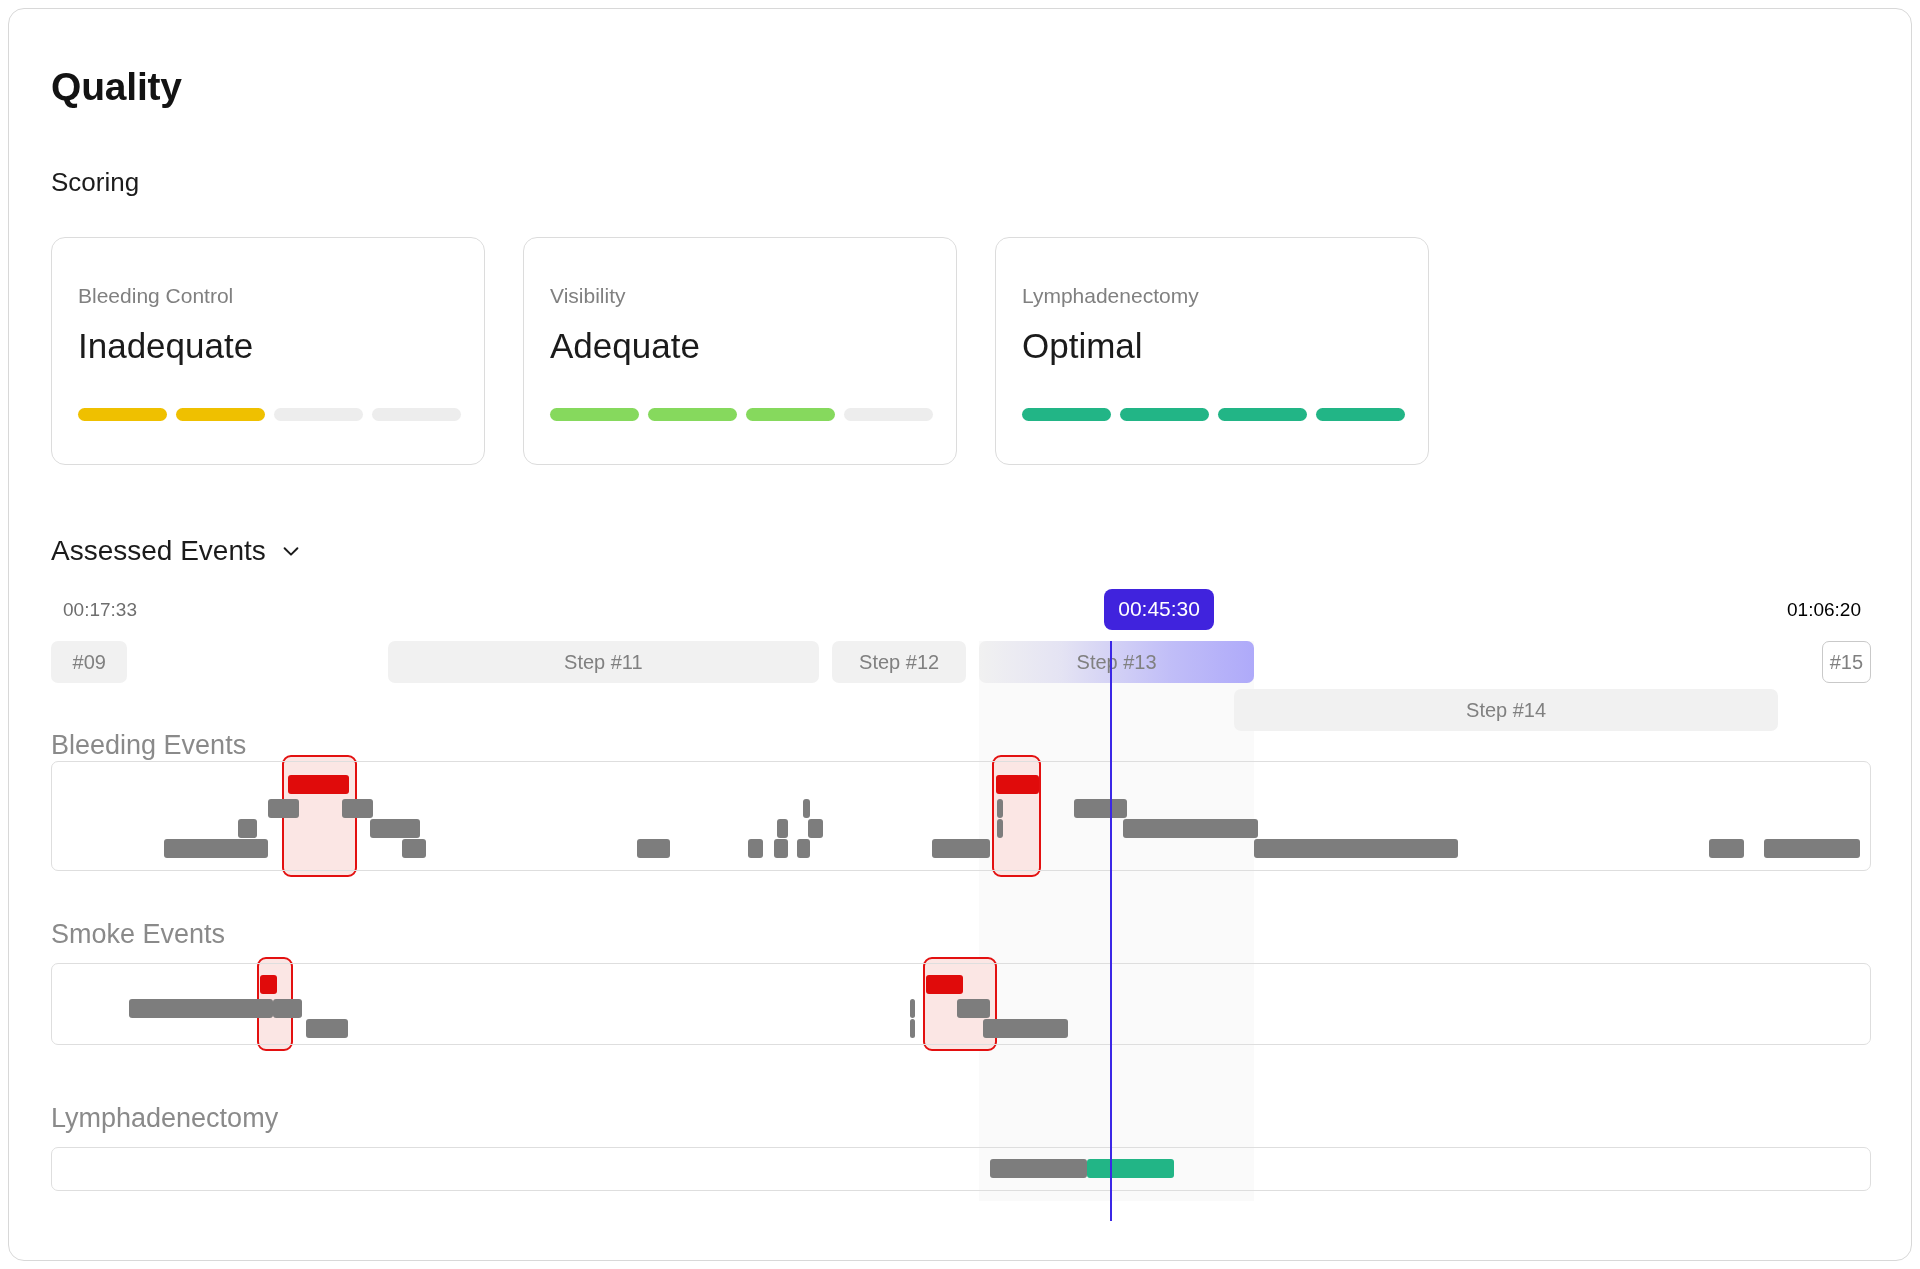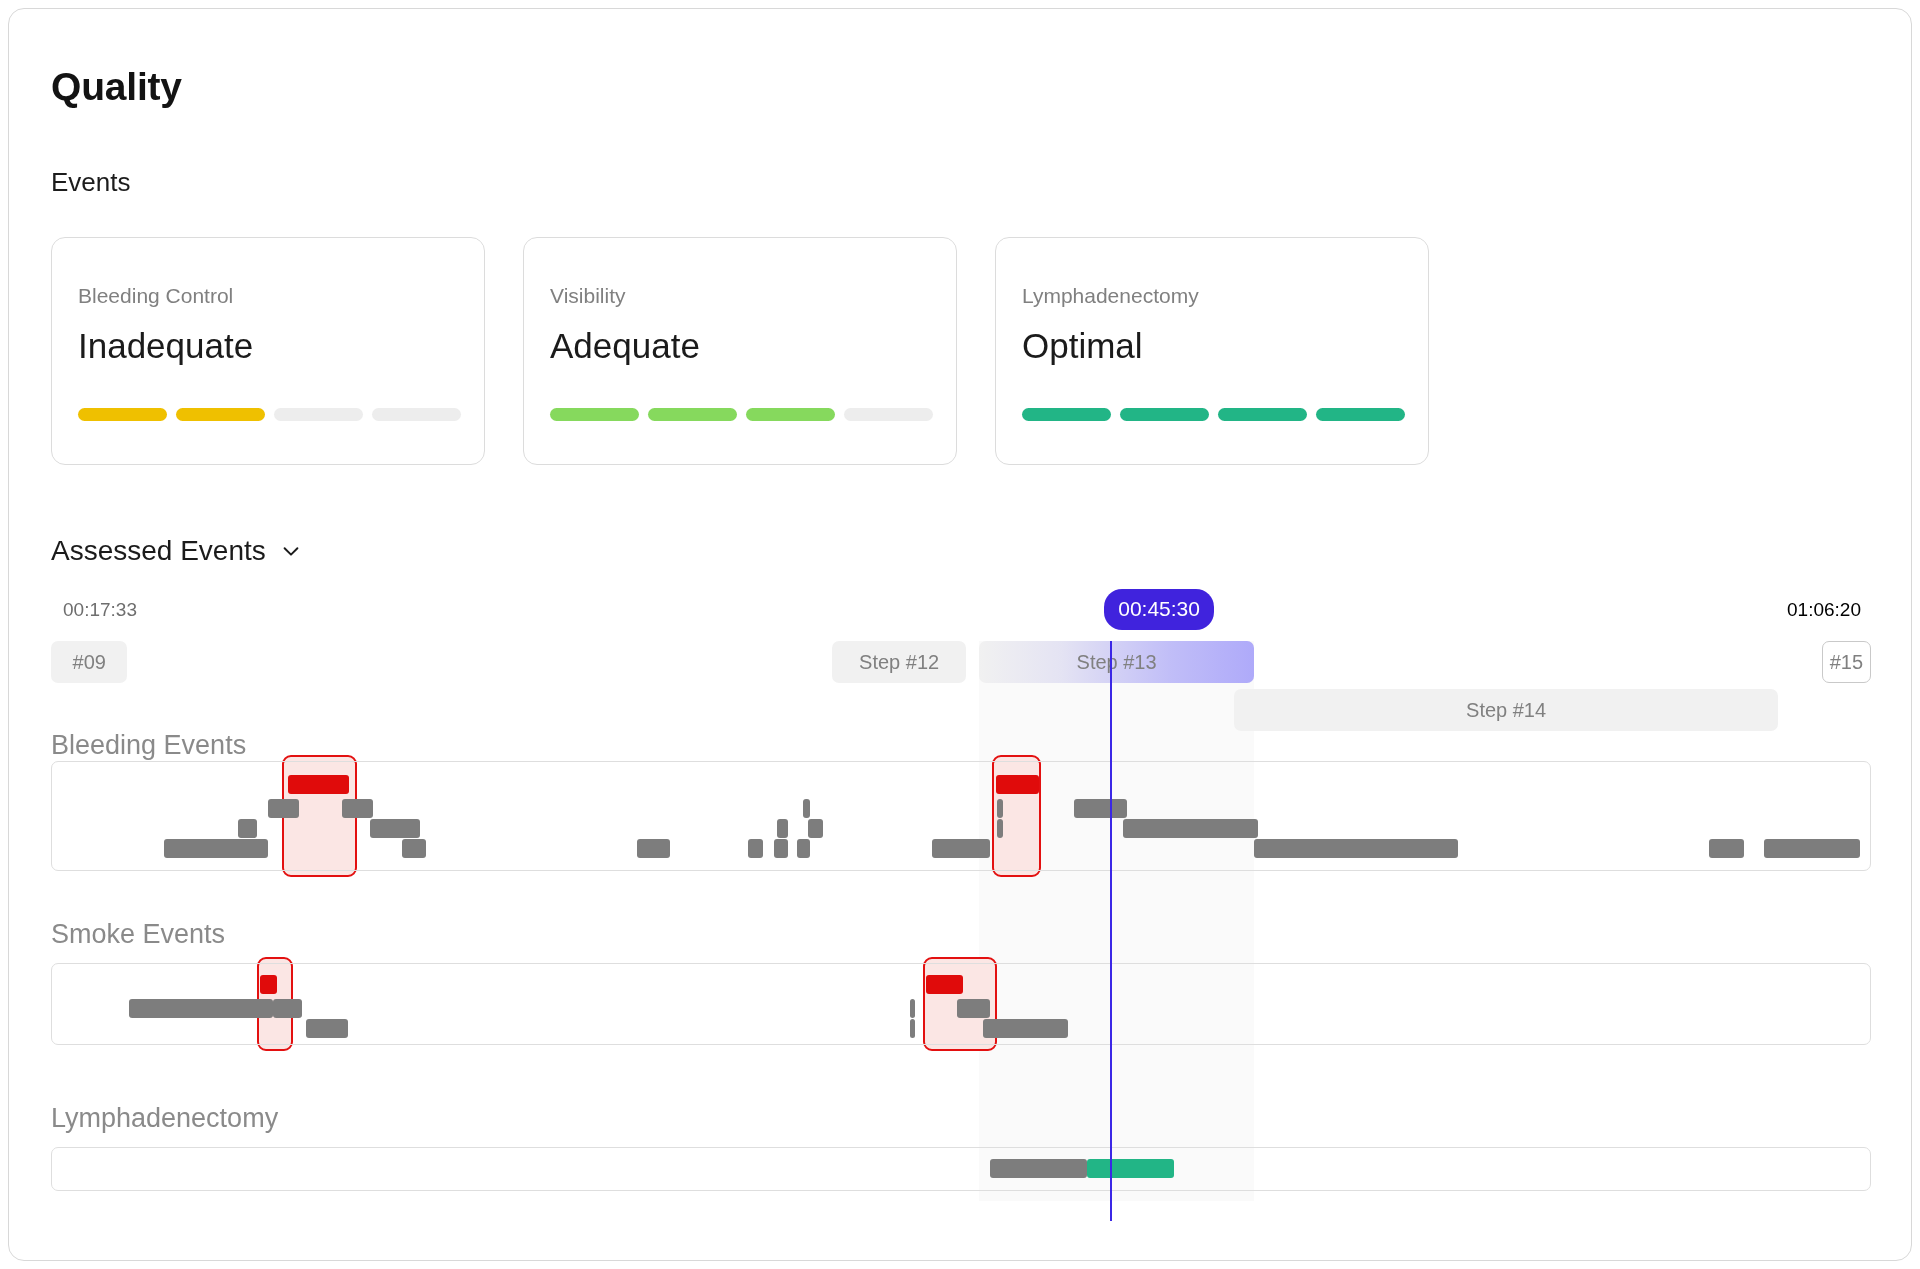--- a/index.html
+++ b/index.html
@@ -66,21 +66,21 @@
   .tl { position: absolute; left: 42px; top: 590px; width: 1820px; }
 
   .time-start { position: absolute; left: 12px; top: 0; font-size: 19px; color: #6e6e6e; }
   .time-end   { position: absolute; right: 10px; top: 0; font-size: 19px; color: #000000; }
 
   .play-badge {
     position: absolute; top: -10px;
     transform: translateX(-6px);
     background: #4023dd; color: #fff;
     font-size: 21px; padding: 8px 14px 9px;
-    border-radius: 18px; white-space: nowrap;
+    border-radius: 8px; white-space: nowrap;
     z-index: 7;
   }
 
   .steps {
     position: absolute; left: 0; top: 42px;
     width: 1820px; height: 42px;
   }
   .step {
     position: absolute; top: 0; height: 42px;
     background: #f1f1f1; border-radius: 7px;
@@ -133,21 +133,21 @@
     border-radius: 9px;
     z-index: 1;
   }
 </style>
 </head>
 <body>
 
 <div id="app">
 
   <div class="page-title">Quality</div>
-  <div class="section-label">Events</div>
+  <div class="section-label">Scoring</div>
 
   <div class="cards" id="cards">
       <div class="card c0">
         <div class="card-label">Bleeding Control</div>
         <div class="card-value">Inadequate</div>
         <div class="pips">
           <div class="pip" style="background: rgb(239, 192, 0);"></div>
           <div class="pip" style="background: rgb(239, 192, 0);"></div>
           <div class="pip" style="background: rgb(237, 237, 237);"></div>
           <div class="pip" style="background: rgb(237, 237, 237);"></div>
@@ -185,20 +185,23 @@
   </div>
 
   <div class="tl">
     <div class="time-start">00:17:33</div>
     <div class="time-end">01:06:20</div>
 
     <div class="region-shade" id="shade" style="left: 928.2px; width: 274.82px; height: 560px;"></div>
     <div class="steps" id="steps">
         <div class="step" style="left: 0px; width: 76.44px;">
           <span>#09</span>
+        </div>
+        <div class="step" style="left: 336.7px; width: 431.34px;">
+          <span>Step #11</span>
         </div>
         <div class="step" style="left: 780.78px; width: 134.68px;">
           <span>Step #12</span>
         </div>
         <div class="step active" style="left: 928.2px; width: 274.82px;">
           <span>Step #13</span>
         </div>
         <div class="step" style="left: 1183px; width: 544.18px; margin-top: 48px;">
           <span>Step #14</span>
         </div>

